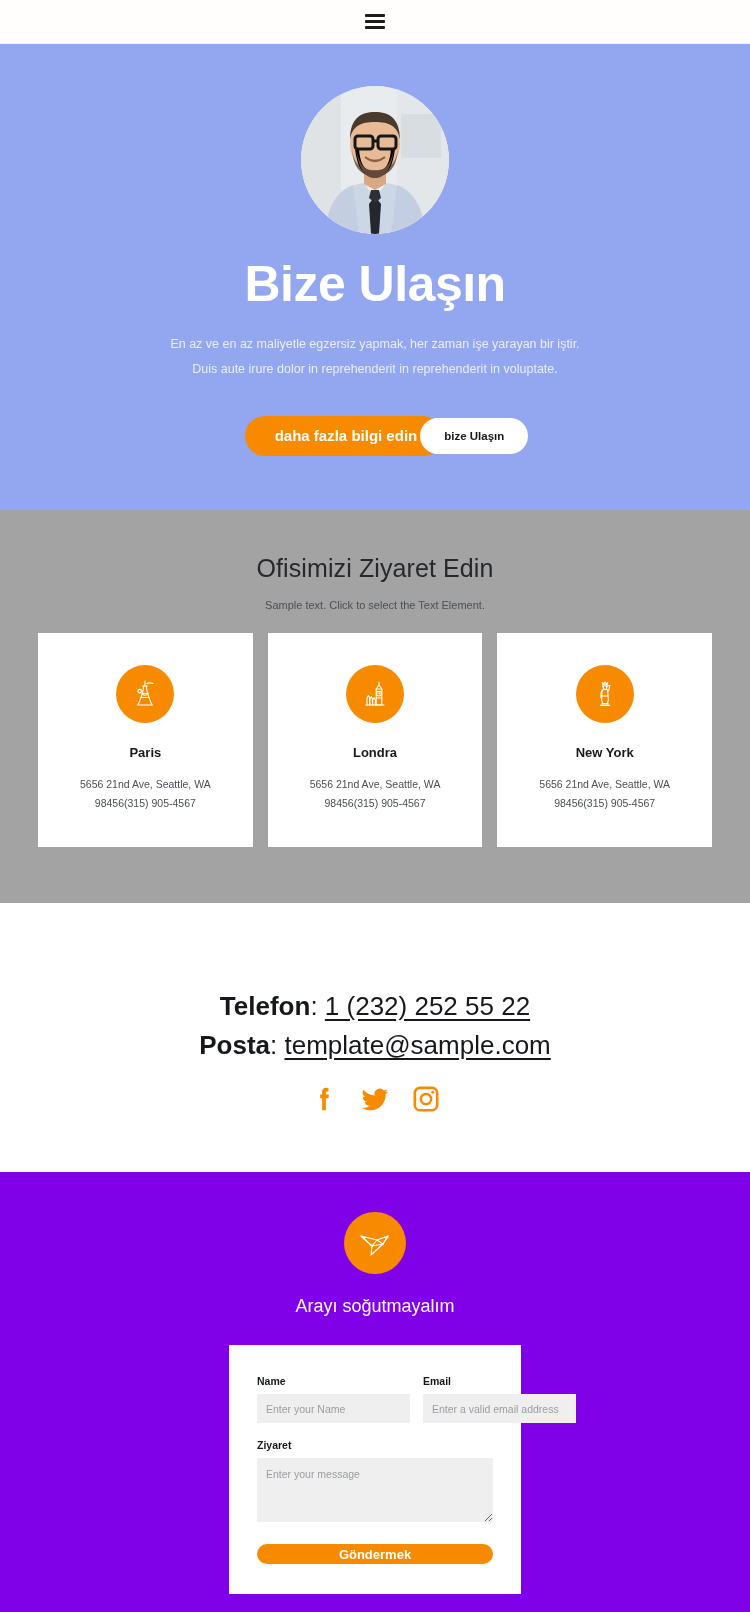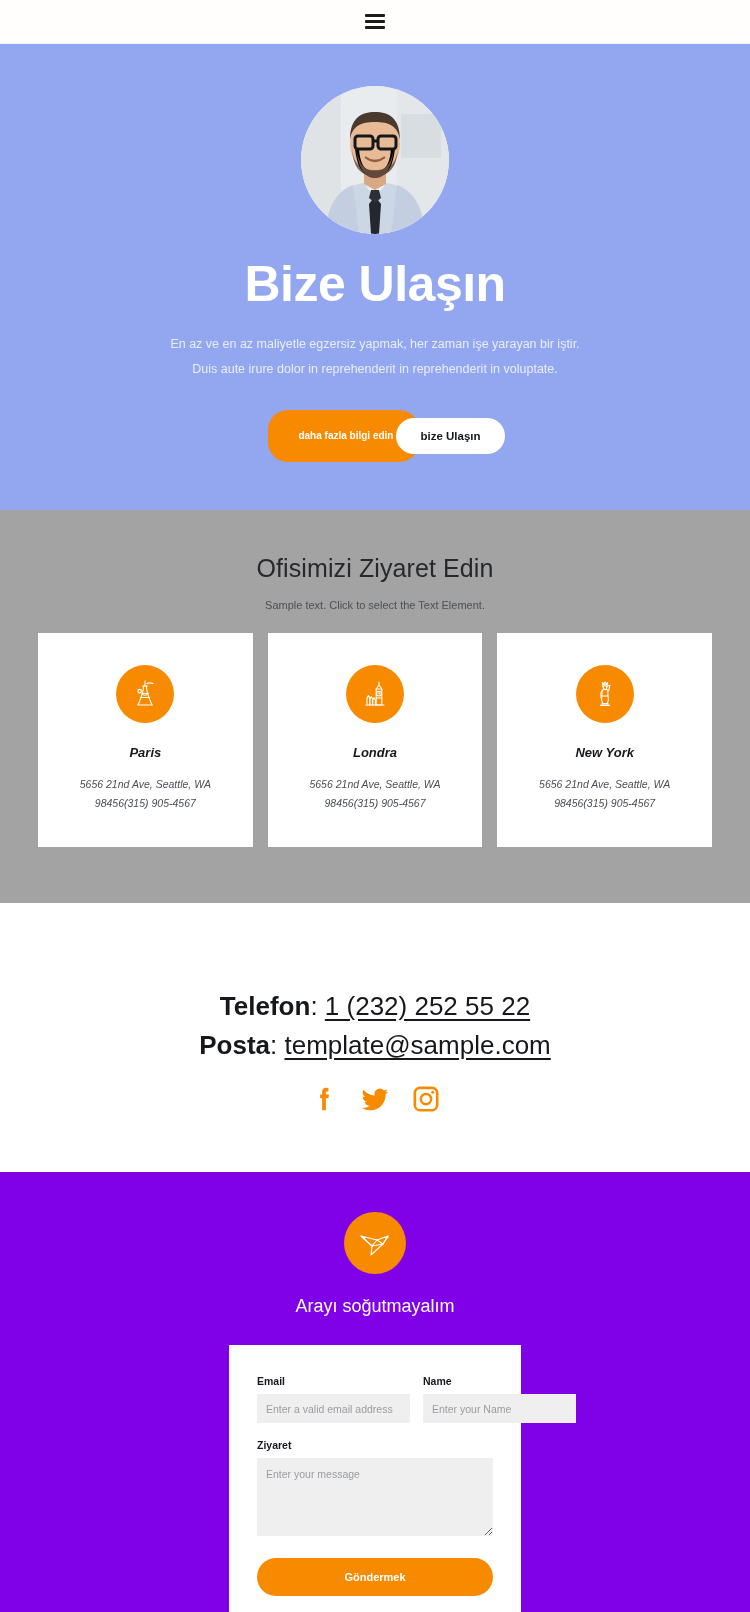--- a/index.html
+++ b/index.html
@@ -70,25 +70,25 @@
     margin-top: 36px;
     display: flex;
     justify-content: center;
     align-items: center;
     position: relative;
     height: 36px;
   }
   .btn-primary {
     background: #f88a00;
     color: #ffffff;
-    font-size: 10px;
+    font-size: 15px;
     font-weight: 600;
     border: none;
     border-radius: 20px;
-    height: 52px;
+    height: 40px;
     padding: 0 26px 0 30px;
     cursor: pointer;
     position: relative;
     left: 23px;
     z-index: 1;
     white-space: nowrap;
   }
   .btn-secondary {
     background: #ffffff;
     color: #16181c;
@@ -126,21 +126,20 @@
     justify-content: center;
     gap: 15px;
     margin-top: 22px;
     padding: 0 38px;
   }
   .card {
     background: #ffffff;
     flex: 1;
     padding: 32px 14px 34px;
     text-align: center;
-    font-style: italic;
   }
   .card-icon {
     width: 58px;
     height: 58px;
     border-radius: 50%;
     background: #f88a00;
     margin: 0 auto 22px;
     display: flex;
     align-items: center;
     justify-content: center;
@@ -240,35 +239,35 @@
     font-family: "Liberation Sans", sans-serif;
     font-size: 10.5px;
     color: #16181b;
     padding: 9px 9px;
     outline: none;
   }
   .field input::placeholder, .field textarea::placeholder { color: #9a9ca0; }
   .field input { height: 29px; }
   .field-full { margin-top: 16px; }
   .field textarea {
-    height: 78px;
+    height: 64px;
     resize: vertical;
     line-height: 1.5;
   }
   .submit-btn {
     display: block;
     width: 100%;
     margin-top: 22px;
     background: #f88a00;
     color: #ffffff;
-    font-size: 11px;
+    font-size: 13px;
     font-weight: 700;
     border: none;
     border-radius: 20px;
-    height: 38px;
+    height: 20px;
     cursor: pointer;
     font-family: "Liberation Sans", sans-serif;
   }
 </style>
 </head>
 <body>
 
 <header class="site-header">
   <div class="hamburger">
     <span></span>
@@ -440,26 +439,26 @@
       <path d="M15 21 L26 19"></path>
       <path d="M31 11 L26 19"></path>
       <path d="M28.5 12.6 L31.2 12.8"></path>
     </svg>
   </div>
   <h2 class="cta-title">Arayı soğutmayalım</h2>
 
   <div class="form-card">
     <div class="field-row">
       <div class="field">
+        <label class="field-label">Name</label>
+        <input type="text" placeholder="Enter your Name" style="">
+      </div>
+      <div class="field">
         <label class="field-label">Email</label>
         <input type="email" placeholder="Enter a valid email address" style="">
-      </div>
-      <div class="field">
-        <label class="field-label">Name</label>
-        <input type="text" placeholder="Enter your Name" style="">
       </div>
     </div>
     <div class="field field-full">
       <label class="field-label">Ziyaret</label>
       <textarea placeholder="Enter your message" style=""></textarea>
     </div>
     <button class="submit-btn">Göndermek</button>
   </div>
 </section>
 

